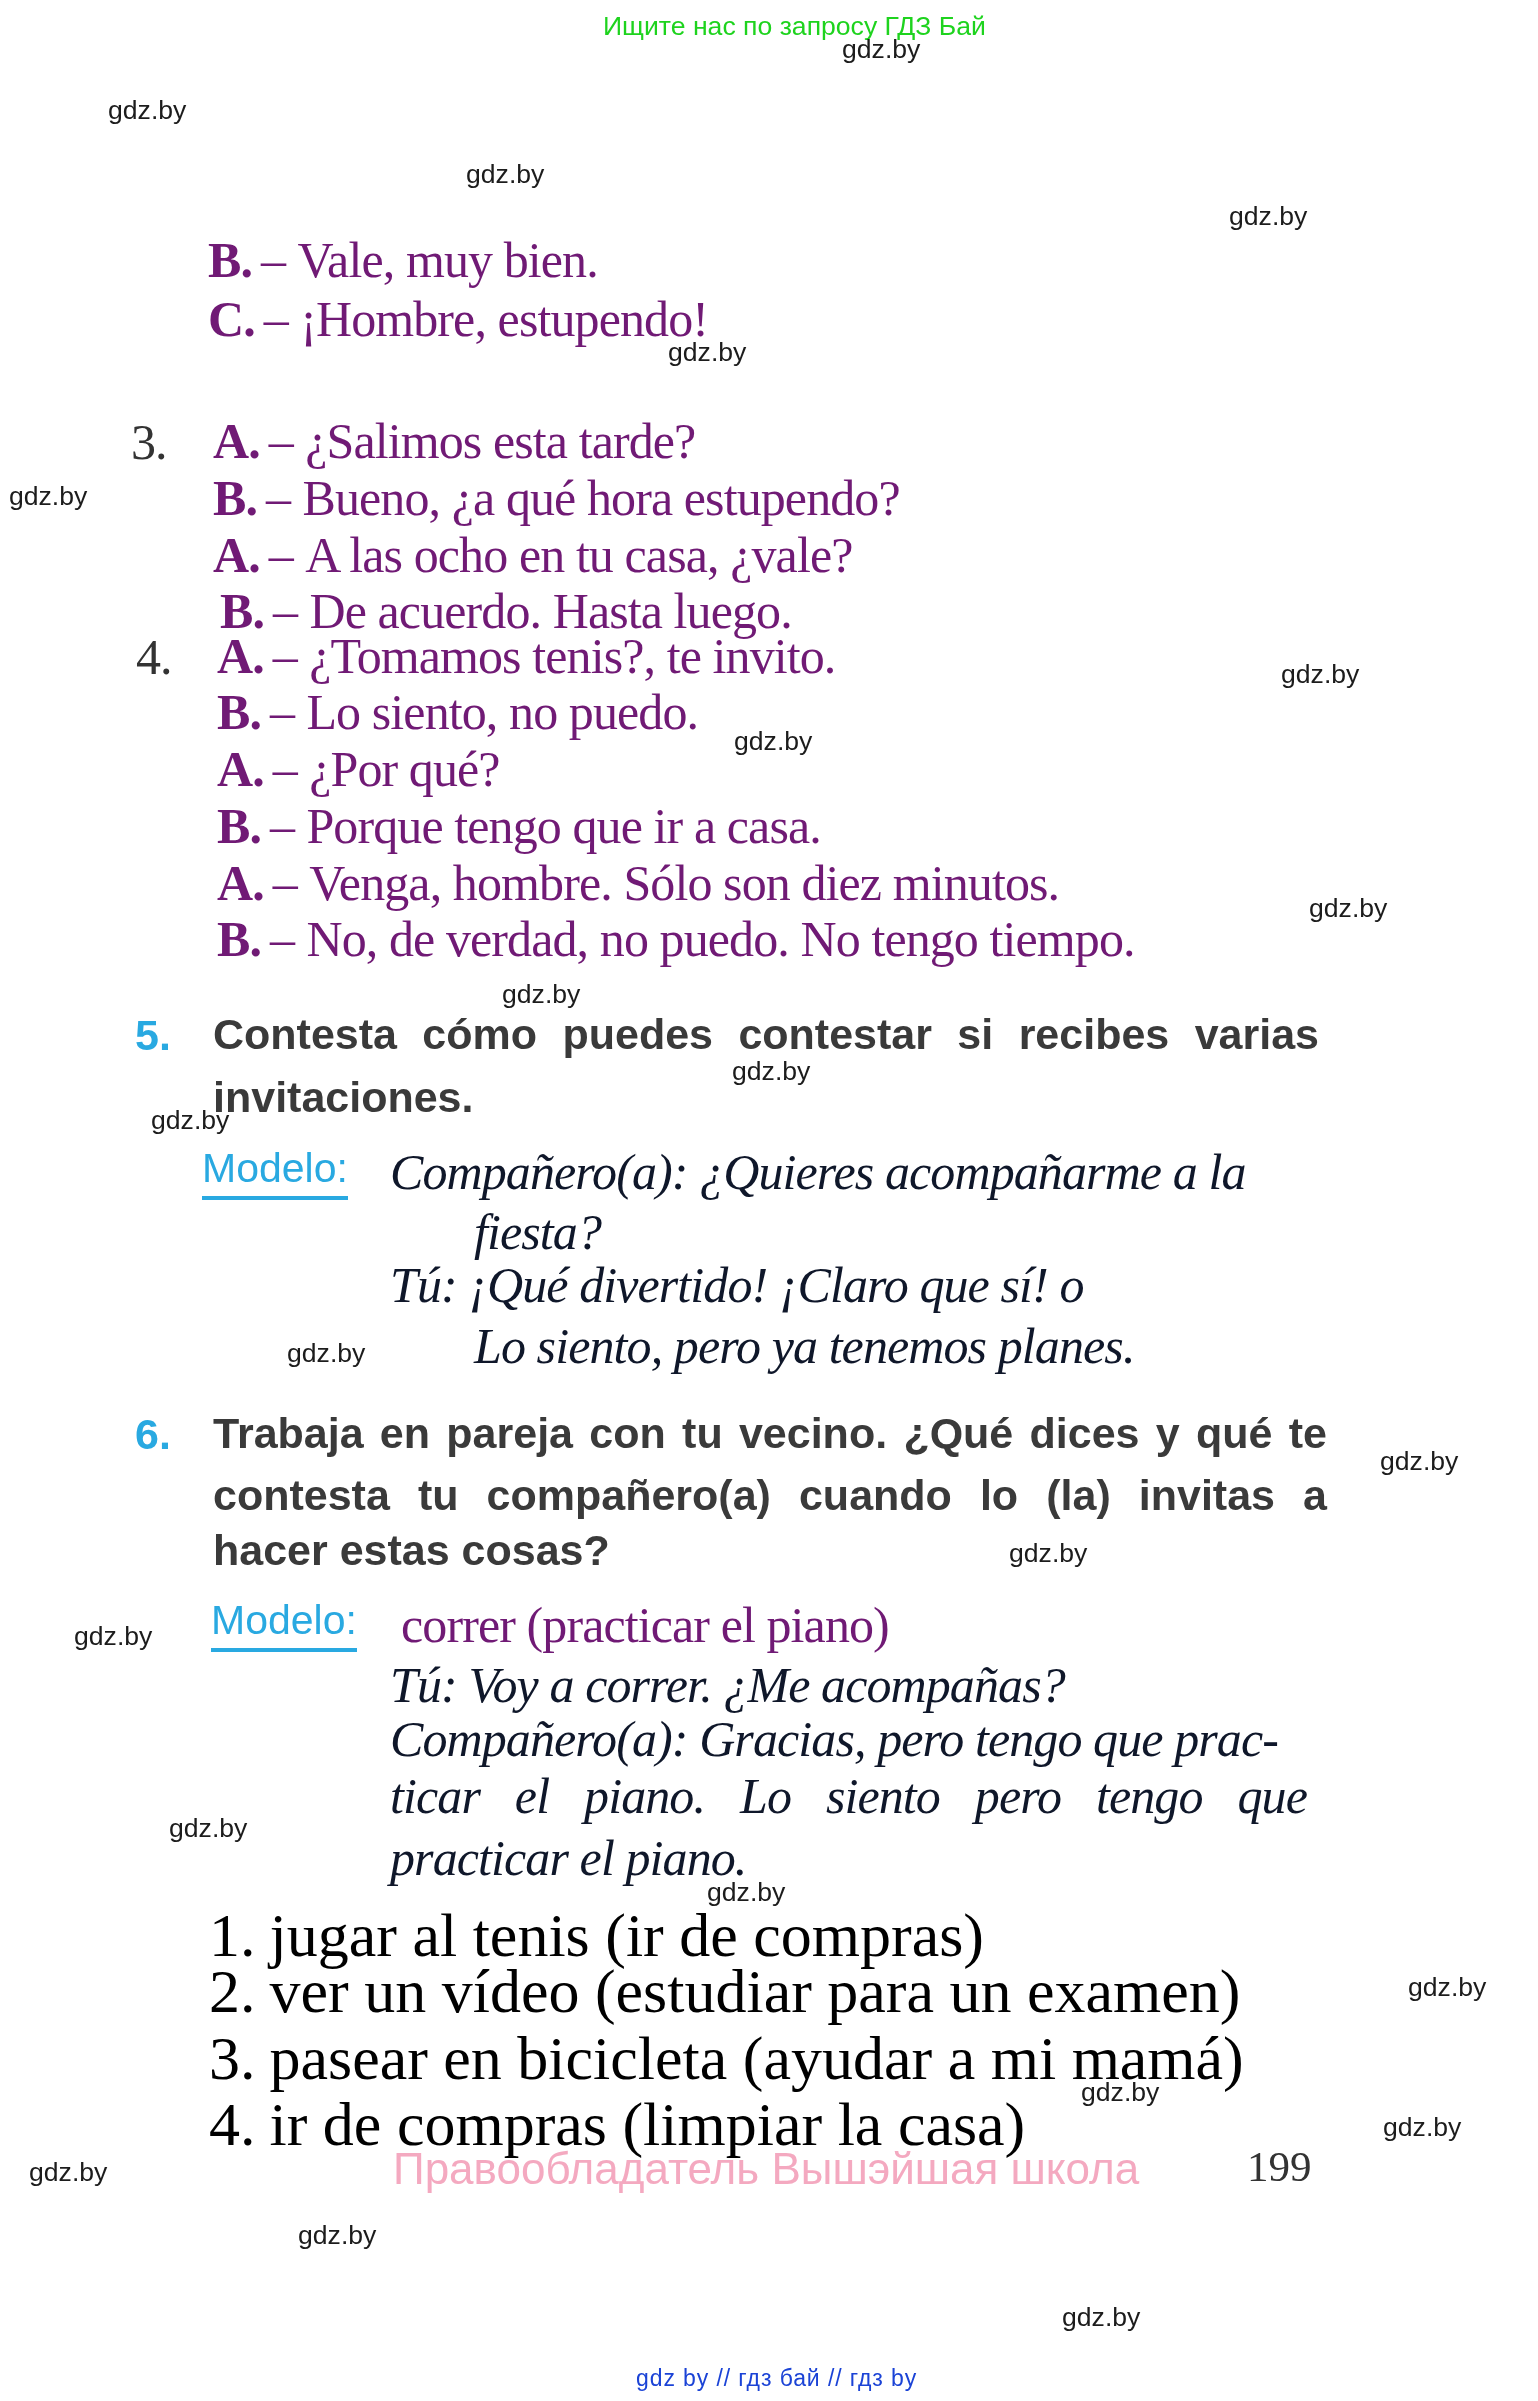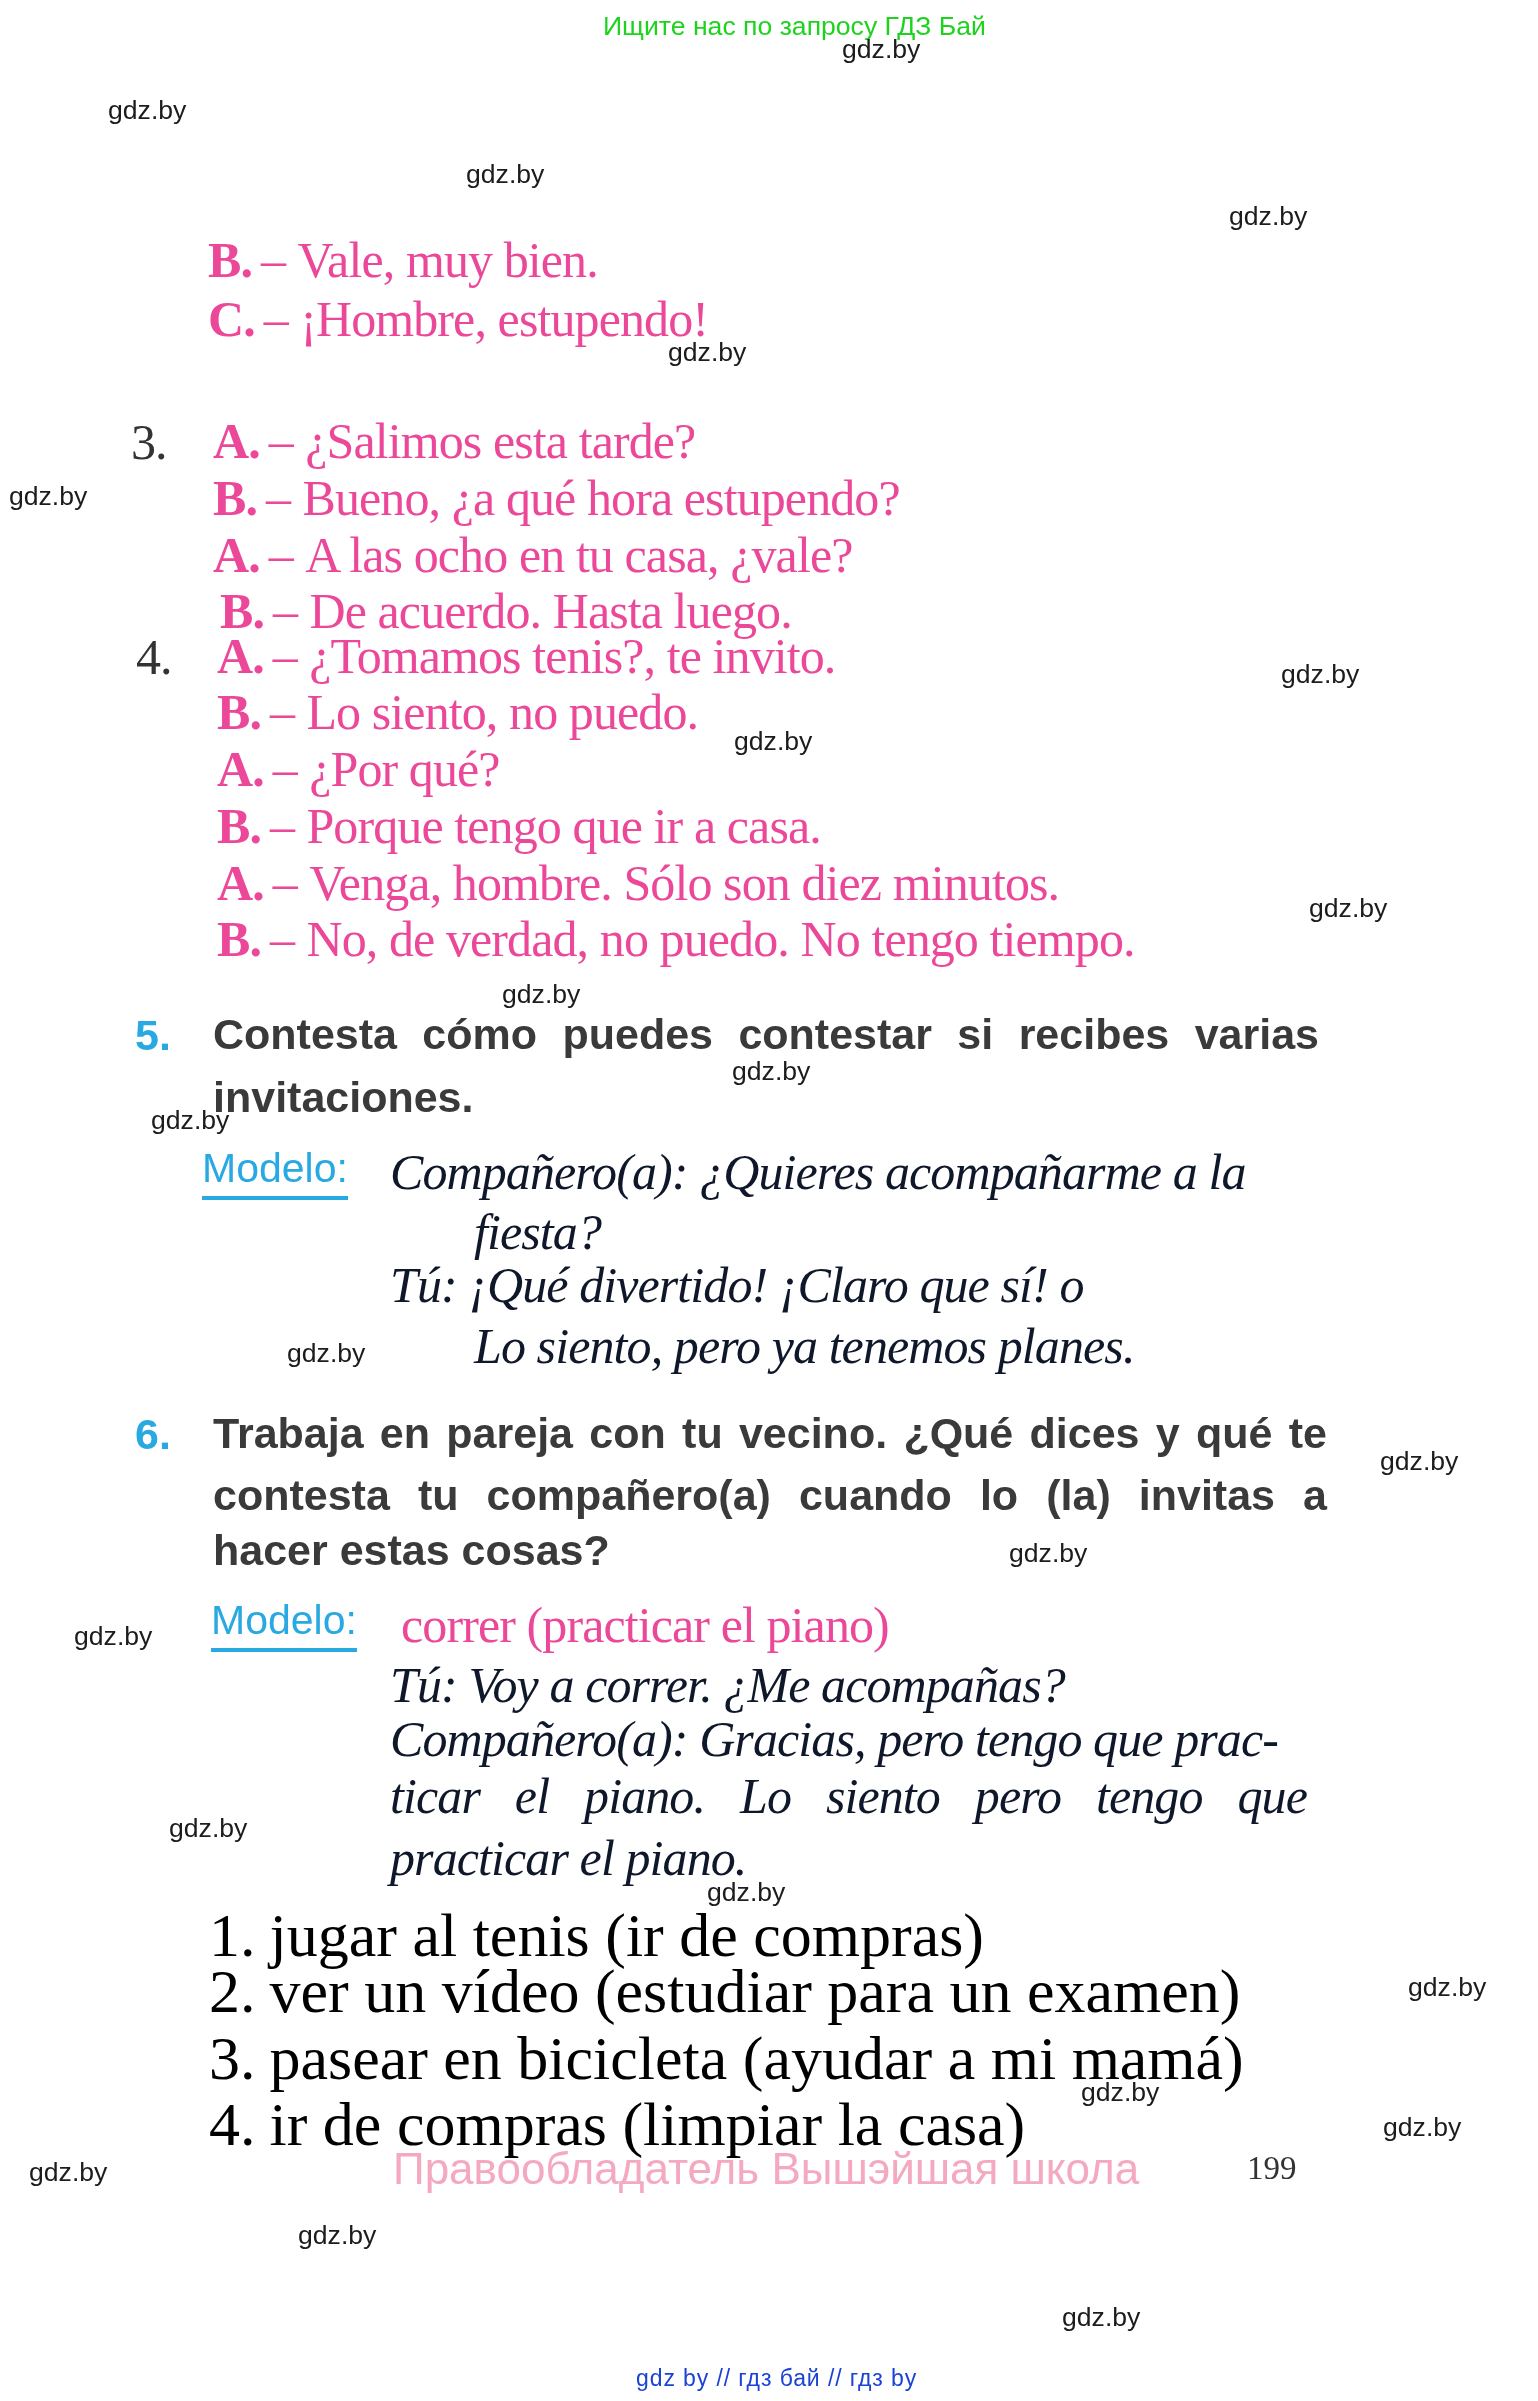--- a/index.html
+++ b/index.html
@@ -10,21 +10,21 @@
   .wm{position:absolute;font:26.6px/1.1 "Liberation Sans","DejaVu Sans",sans-serif;
       color:#1c1c1c;white-space:nowrap;}
 
   
   .promo{position:absolute;left:603px;top:10.6px;
          font:26.6px/1.2 "Liberation Sans","DejaVu Sans",sans-serif;
          color:#1ed31e;white-space:nowrap;}
 
   
   .dline{position:absolute;font-size:50px;line-height:1.12;letter-spacing:-0.9px;
-         white-space:nowrap;color:#ec4899;}
+         white-space:nowrap;color:#701a75;}
   .dline .spk{font-weight:bold;}
   .dline .dash{margin:0 12.4px 0 8.9px;}
   .exnum-serif{position:absolute;font-size:50px;letter-spacing:-0.9px;color:#333333;}
 
   
   .instr{position:absolute;font-family:"Liberation Sans","DejaVu Sans",sans-serif;
          font-weight:700;font-size:43px;line-height:1.1;color:#3a3a3a;white-space:nowrap;}
   .exnum-blue{position:absolute;font-family:"Liberation Sans","DejaVu Sans",sans-serif;
          font-weight:700;font-size:43px;color:#29a9e1;}
   .just{white-space:normal;text-align:justify;text-align-last:justify;}
@@ -40,21 +40,21 @@
   .ijust{white-space:normal;text-align:justify;text-align-last:justify;}
 
   
   .task{position:absolute;font-size:62px;letter-spacing:0px;white-space:nowrap;color:#000000;}
   .task .tnum{margin-right:14px;}
 
   
   .copyright{position:absolute;left:393px;top:2145px;
              font:44px/1.1 "Liberation Sans","DejaVu Sans",sans-serif;
              color:#f4a9c0;white-space:nowrap;}
-  .pageno{position:absolute;left:1247px;top:2142px;font-size:33px;color:#333333;margin-top:8px;}
+  .pageno{position:absolute;left:1247px;top:2142px;font-size:43px;color:#333333;}
   .flinks{position:absolute;left:636px;top:2365px;
           font:23px/1.2 "Liberation Sans","DejaVu Sans",sans-serif;
           color:#1b43d6;white-space:nowrap;letter-spacing:0.9px;}
 </style>
 </head>
 <body>
 
 <div class="promo">Ищите нас по запросу ГДЗ Бай</div>
 
 <span class="wm" style="left:842px;top:35px">gdz.by</span>

